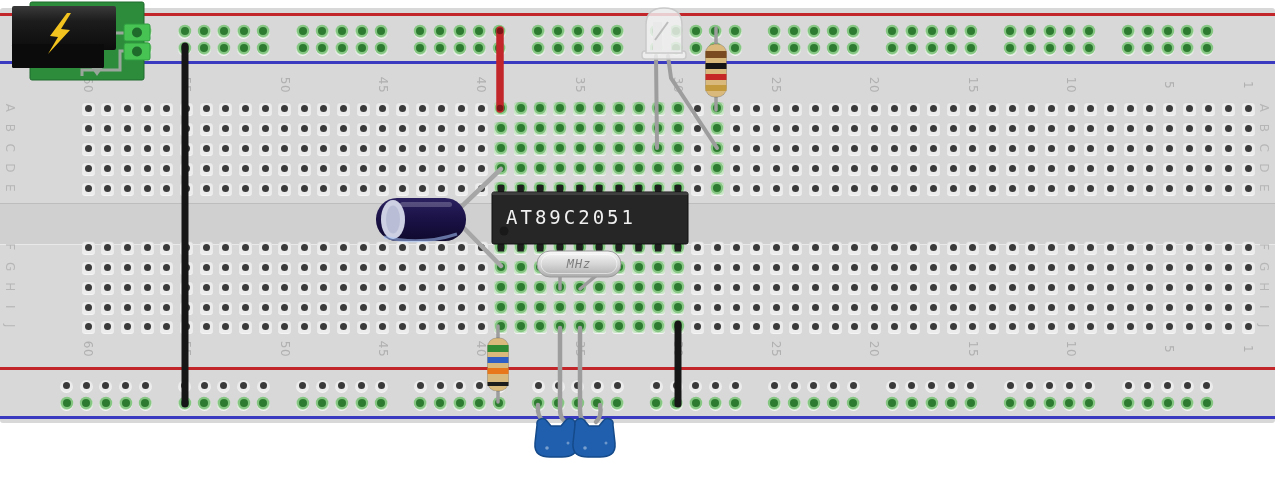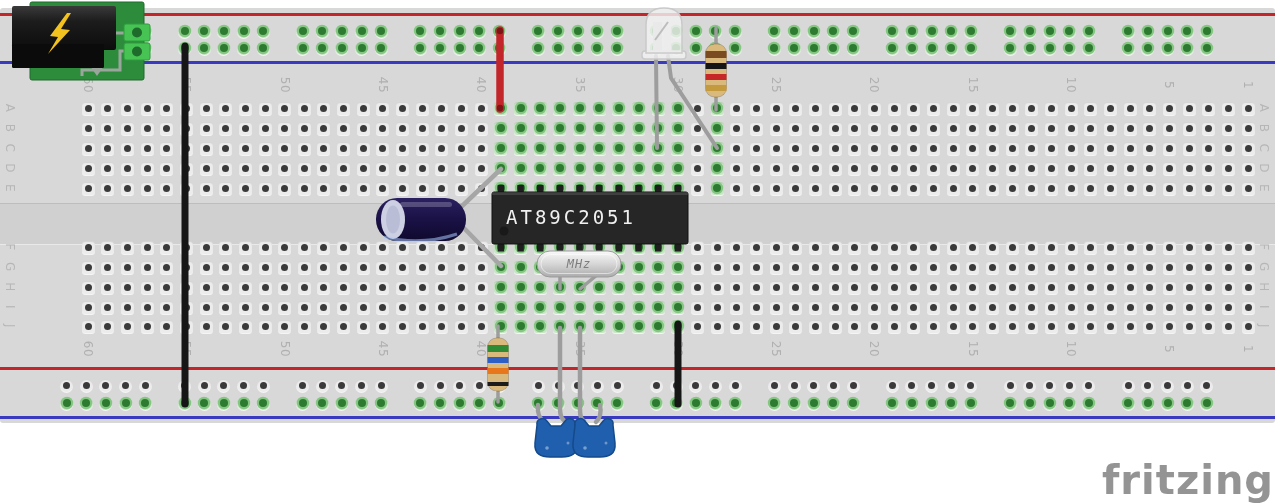--- a/index.html
+++ b/index.html
@@ -2616,14 +2616,13 @@
 
     <g>
       <path d="M580,328 L580,410 C580,418 582,420 584,421" stroke-width="4.5" fill="none" stroke-linecap="round" stroke="#9d9d9d"></path>
       <path d="M600,405 C602,415 599,419 596,422" stroke-width="4.5" fill="none" stroke-linecap="round" stroke="#9d9d9d"></path>
       <path d="M575,425 C574,419 581,417 584,420 L589,426 L599,426 L604,420 C607,417 614,419 613,425 L615,443 C616,454 609,457 600,457 L588,457 C579,457 572,454 573,443 Z" stroke-width="1.5" fill="#1f5fae" stroke="#154a8a"></path>
       <circle cx="585" cy="448" r="1.8" fill="rgba(255,255,255,0.4)"></circle>
       <circle cx="606" cy="443" r="1.5" fill="rgba(255,255,255,0.35)"></circle>
     </g>
   </svg>
 
-  <div id="logo" style="color: rgb(148, 148, 148);">fritzing</div>
 </div>
 
 </body></html>

